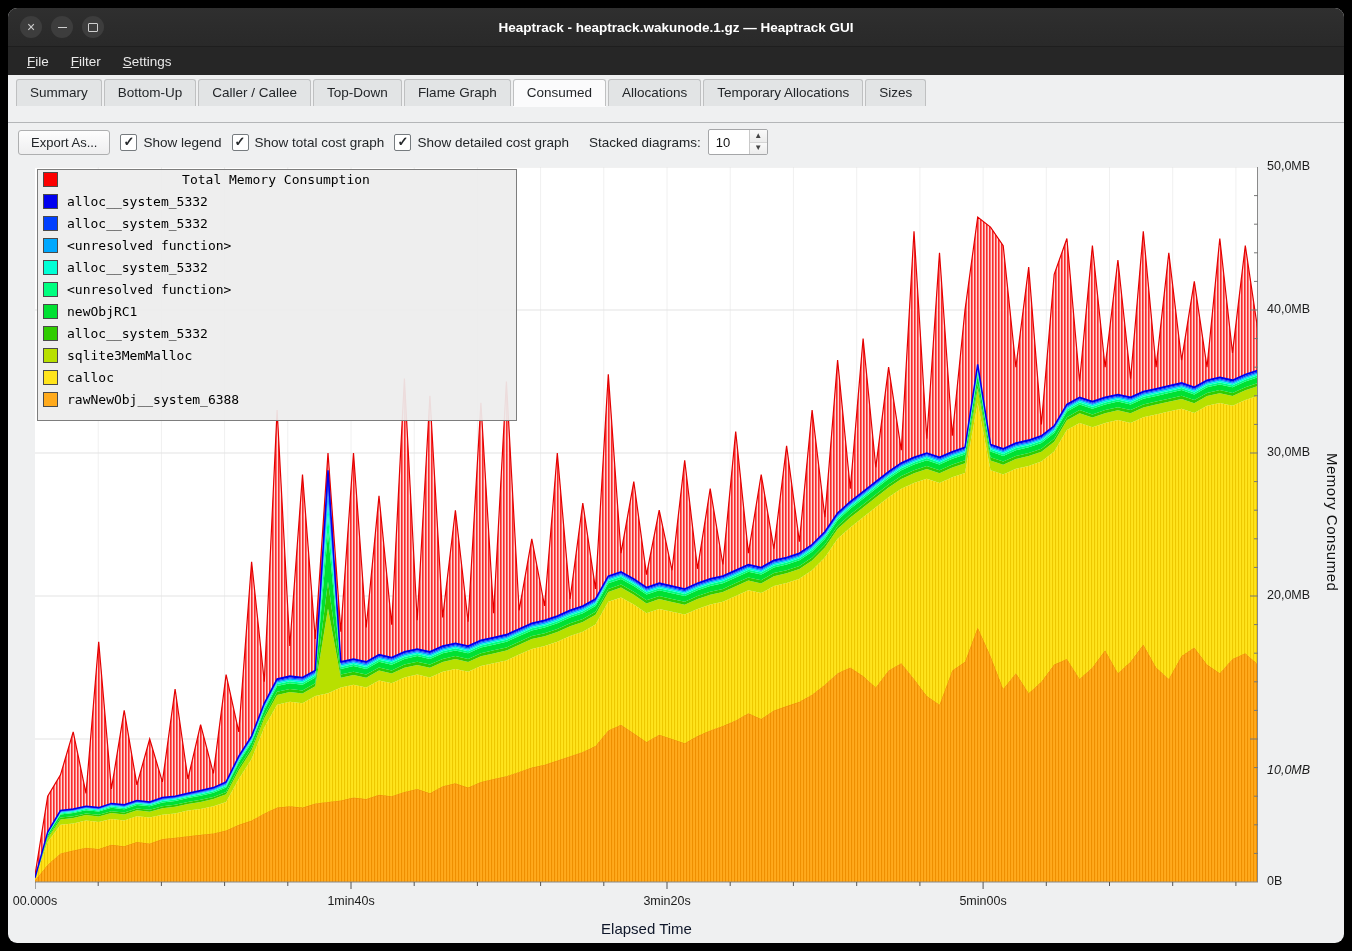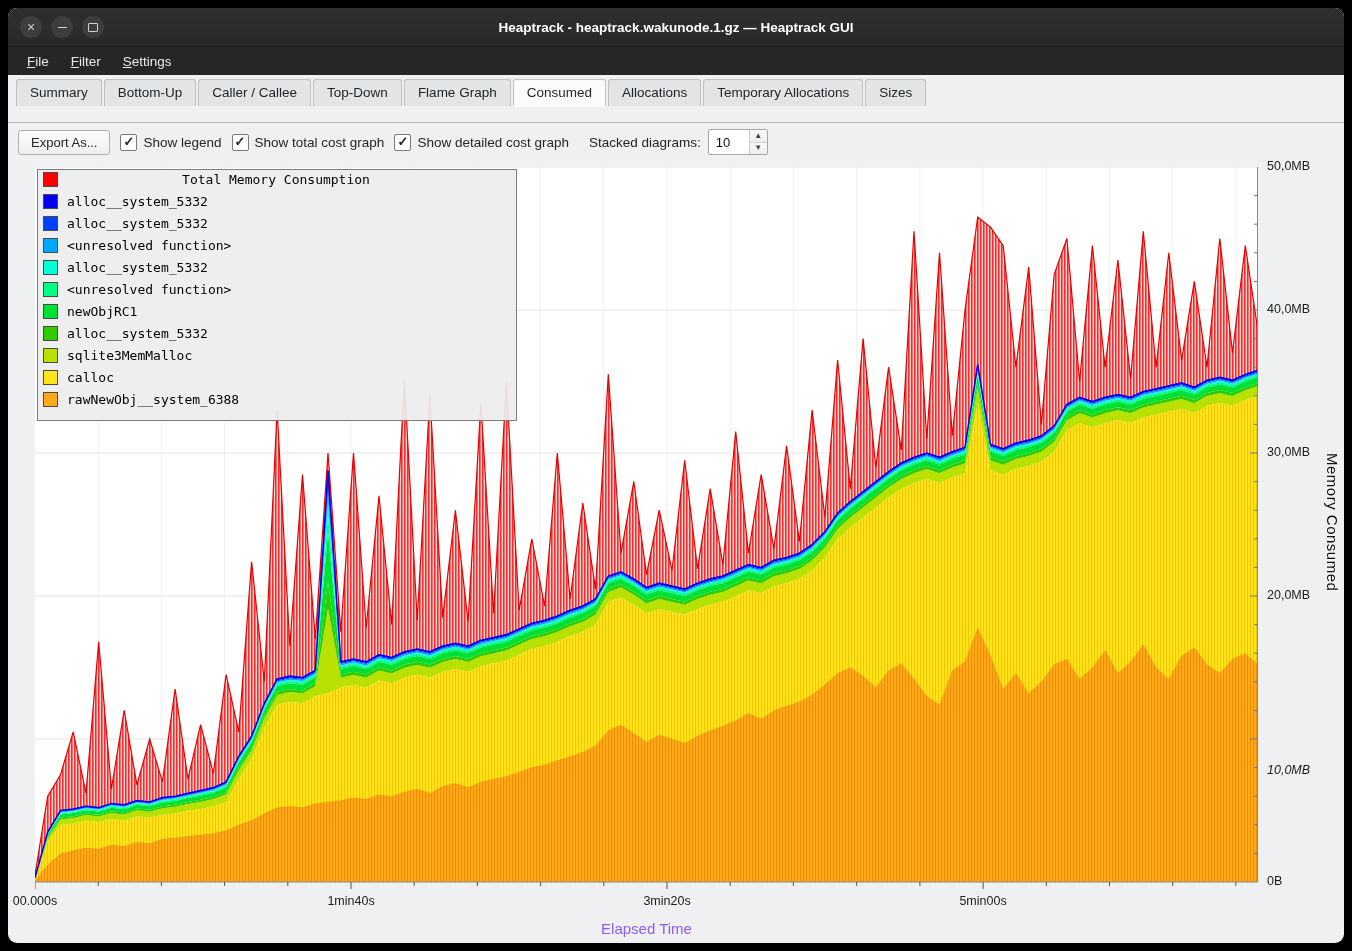--- a/index.html
+++ b/index.html
@@ -50,21 +50,21 @@
   .plot svg{display:block;}
   .legend{position:absolute;left:2px;top:2px;width:466px;border:1px solid #7d7d7d;
     background:rgba(237,237,237,0.93);padding:2px 7px 6px 5px;
     font-family:"DejaVu Sans Mono",monospace;font-size:13px;color:#000;}
   .lrow{display:flex;align-items:flex-start;height:22px;position:relative;}
   .sw{width:15px;height:15px;border:1px solid #4a4a4a;margin-right:9px;flex:none;box-sizing:border-box;}
   .lrow.titlerow .ltext{position:absolute;left:0;right:0;text-align:center;}
   .ltext{white-space:pre;}
   .ytick{position:absolute;font-size:12.5px;color:#1c1c1c;left:1259px;white-space:nowrap;}
   .xtick{position:absolute;font-size:12.5px;color:#1c1c1c;transform:translateX(-50%);white-space:nowrap;}
-  .xlabel{position:absolute;left:27px;width:1223px;text-align:center;font-size:15px;color:#8b5cf6;}
+  .xlabel{position:absolute;left:27px;width:1223px;text-align:center;font-size:15px;color:#0f172a;}
   .ylabel{position:absolute;right:3px;writing-mode:vertical-rl;font-size:15px;color:#111;letter-spacing:0.5px;}
 </style>
 </head>
 <body>
 
 <div class="frame">
   <div class="titlebar">
     <div class="winbtns">
       <div class="winbtn">
           <span>×</span>

